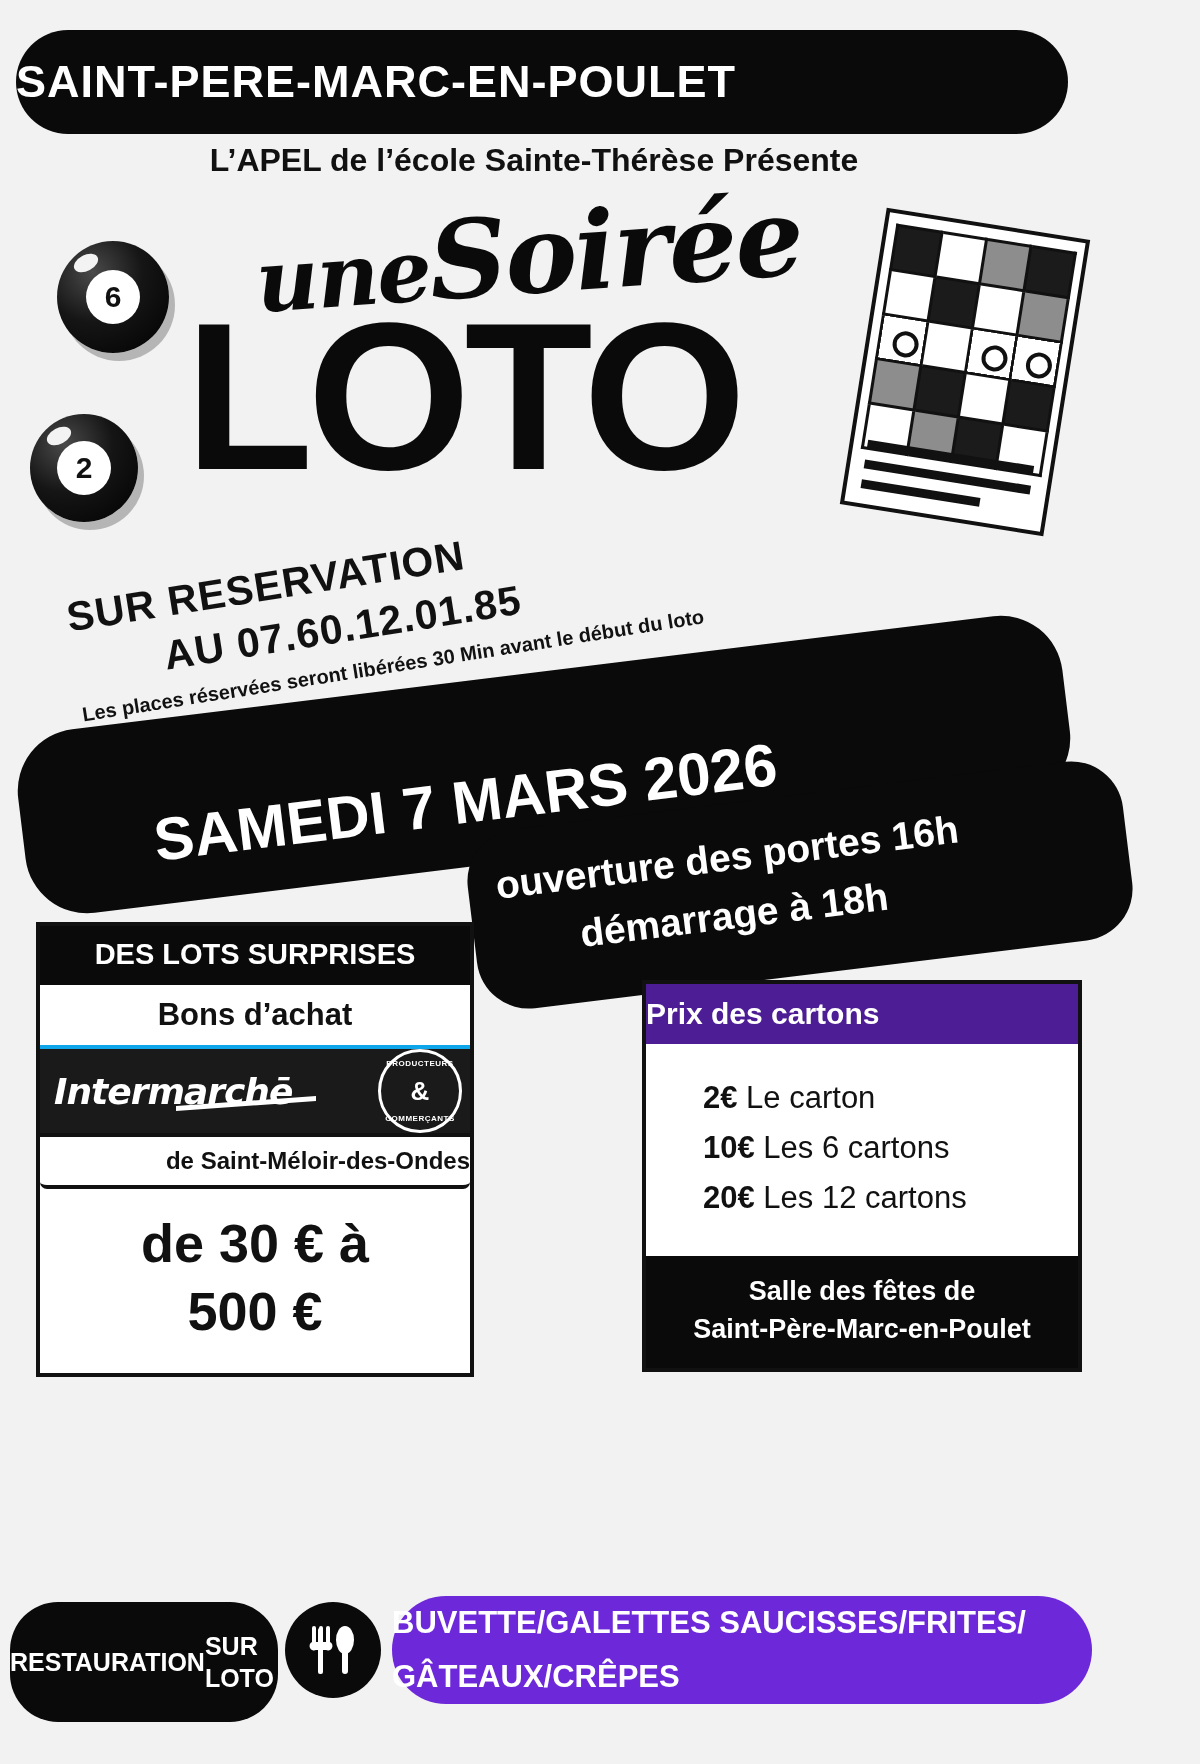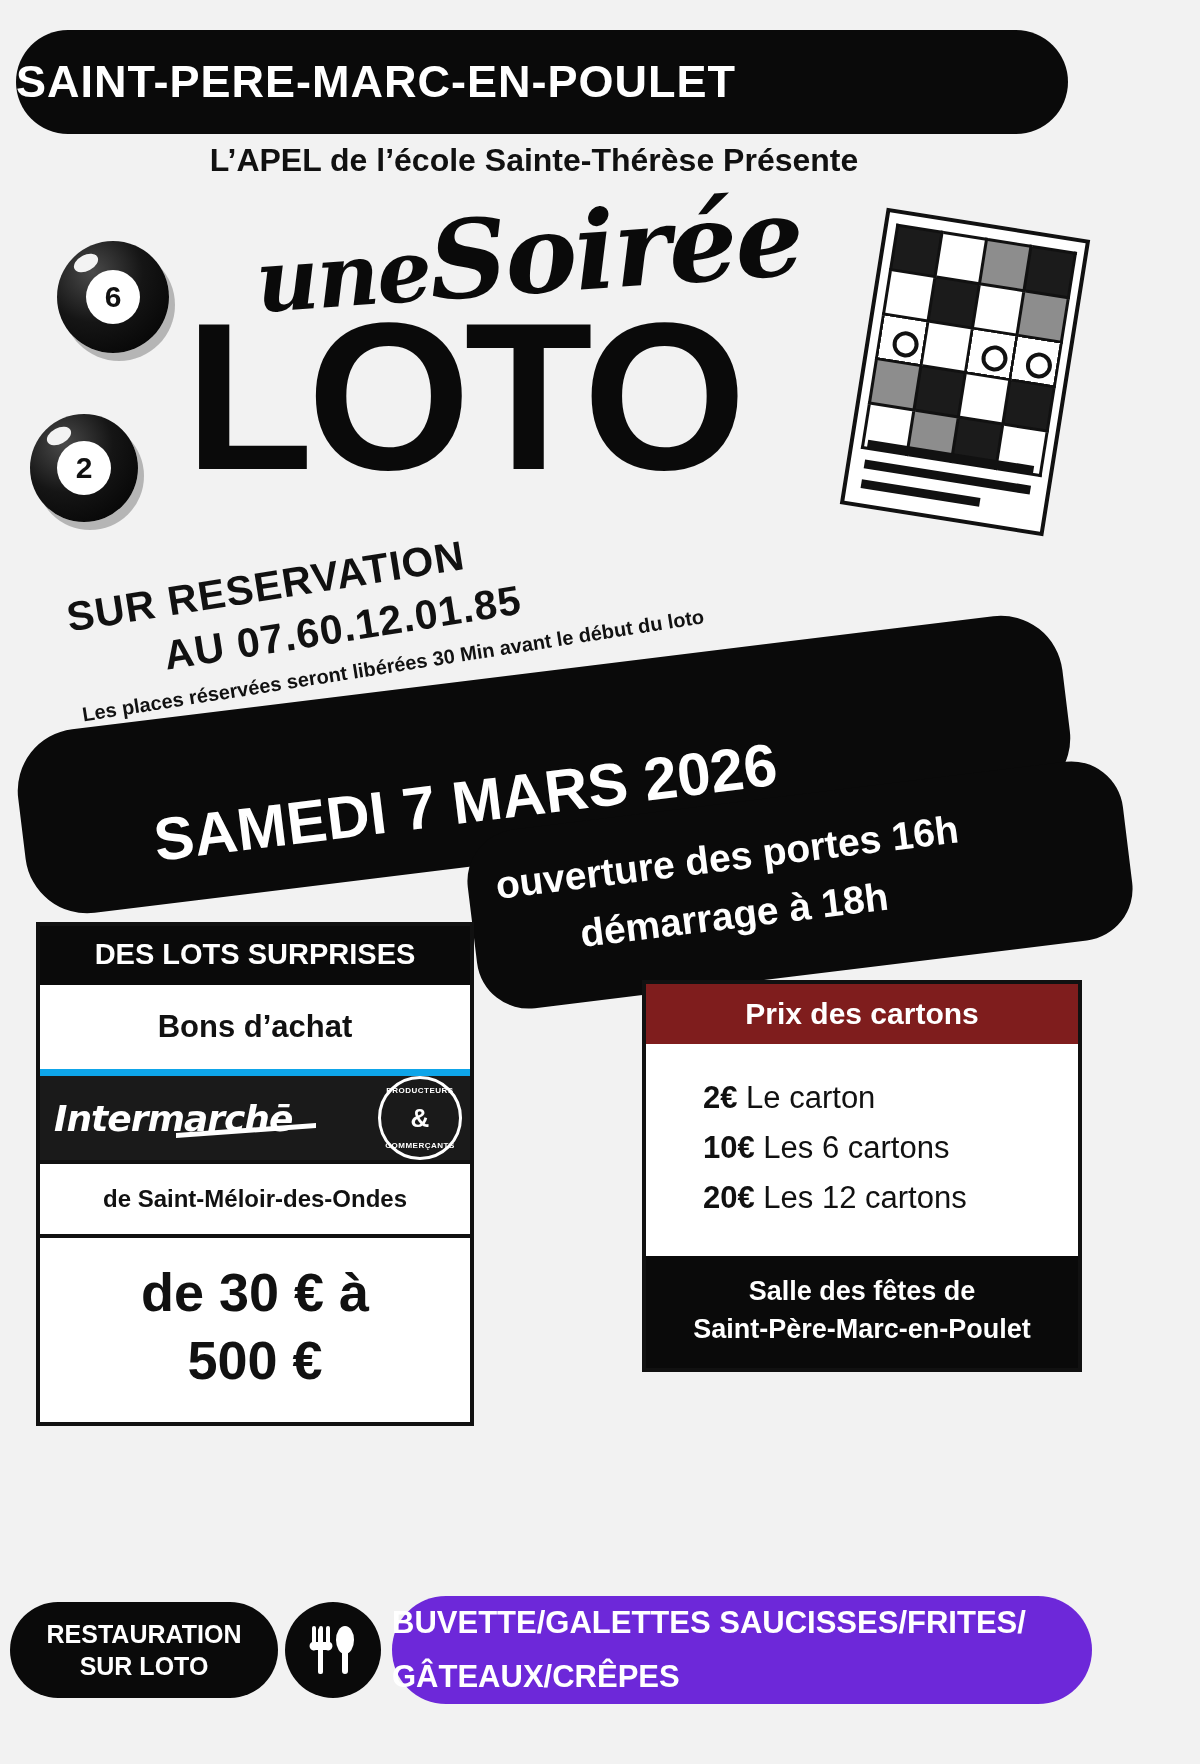--- a/index.html
+++ b/index.html
@@ -246,22 +246,22 @@
     font-weight: 700;
     padding: 9px 0 12px;
     line-height: 38px;
   }
   .left-box .whiterow {
     background: #fff;
     color: #111;
     text-align: center;
     font-size: 31px;
     font-weight: 700;
-    padding: 24px 0;
-    border-bottom: 7px solid #0ea5e9;
+    padding: 12px 0;
+    border-bottom: 4px solid #0ea5e9;
   }
   .logo-row {
     background: #1a1a1a;
     height: 84px;
     display: flex;
     align-items: center;
     justify-content: space-between;
     padding: 0 8px;
     border-bottom: 4px solid #111;
   }
@@ -309,25 +309,26 @@
     position: absolute;
     left: 50%; top: 50%;
     transform: translate(-50%,-50%);
     color: #fff;
     font-size: 26px;
     font-weight: 700;
   }
   .left-box .small-white {
     background: #fff;
     color: #111;
-    text-align: center;
+    text-align: right;
     font-size: 24px;
     font-weight: 700;
-    padding: 21px 0;
+    padding: 10px 0;
     border-bottom: 4px solid #111;
+    border-radius: 7px;
   }
   .left-box .amount {
     background: #fff;
     color: #111;
     text-align: center;
     font-size: 54px;
     font-weight: 700;
     padding: 20px 0 28px;
     line-height: 68px;
   }
@@ -335,23 +336,22 @@
   
   .right-box {
     position: absolute;
     left: 642px;
     top: 980px;
     width: 432px;
     border: 4px solid #111;
     background: #fff;
   }
   .right-box .head {
-    background: #7f1d1d;
-    color: #fff;
-    text-align: center;
+    background: #4c1d95;
+    color: #fff;
     font-size: 30px;
     font-weight: 700;
     padding: 13px 0;
   }
   .right-box .prices {
     background: #fff;
     padding: 22px 0 26px 57px;
   }
   .right-box .prices div {
     font-size: 31px;
@@ -368,25 +368,25 @@
     padding: 16px 0 20px;
     line-height: 38px;
   }
 
   
   .bottom-left {
     position: absolute;
     left: 10px;
     top: 1602px;
     width: 268px;
-    height: 96px;
+    height: 120px;
     background: #0a0a0a;
     border-radius: 48px;
     display: flex;
-    flex-direction: column;
+    flex-direction: row;
     align-items: center;
     justify-content: center;
   }
   .bottom-left div {
     color: #fff;
     font-size: 25px;
     font-weight: 700;
     line-height: 32px;
   }
   .cutlery {

